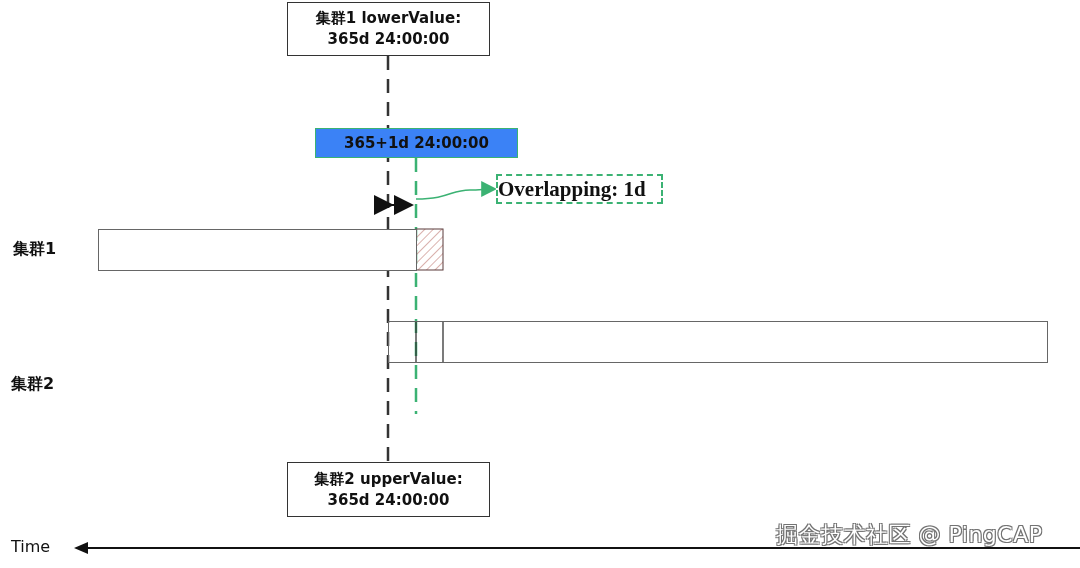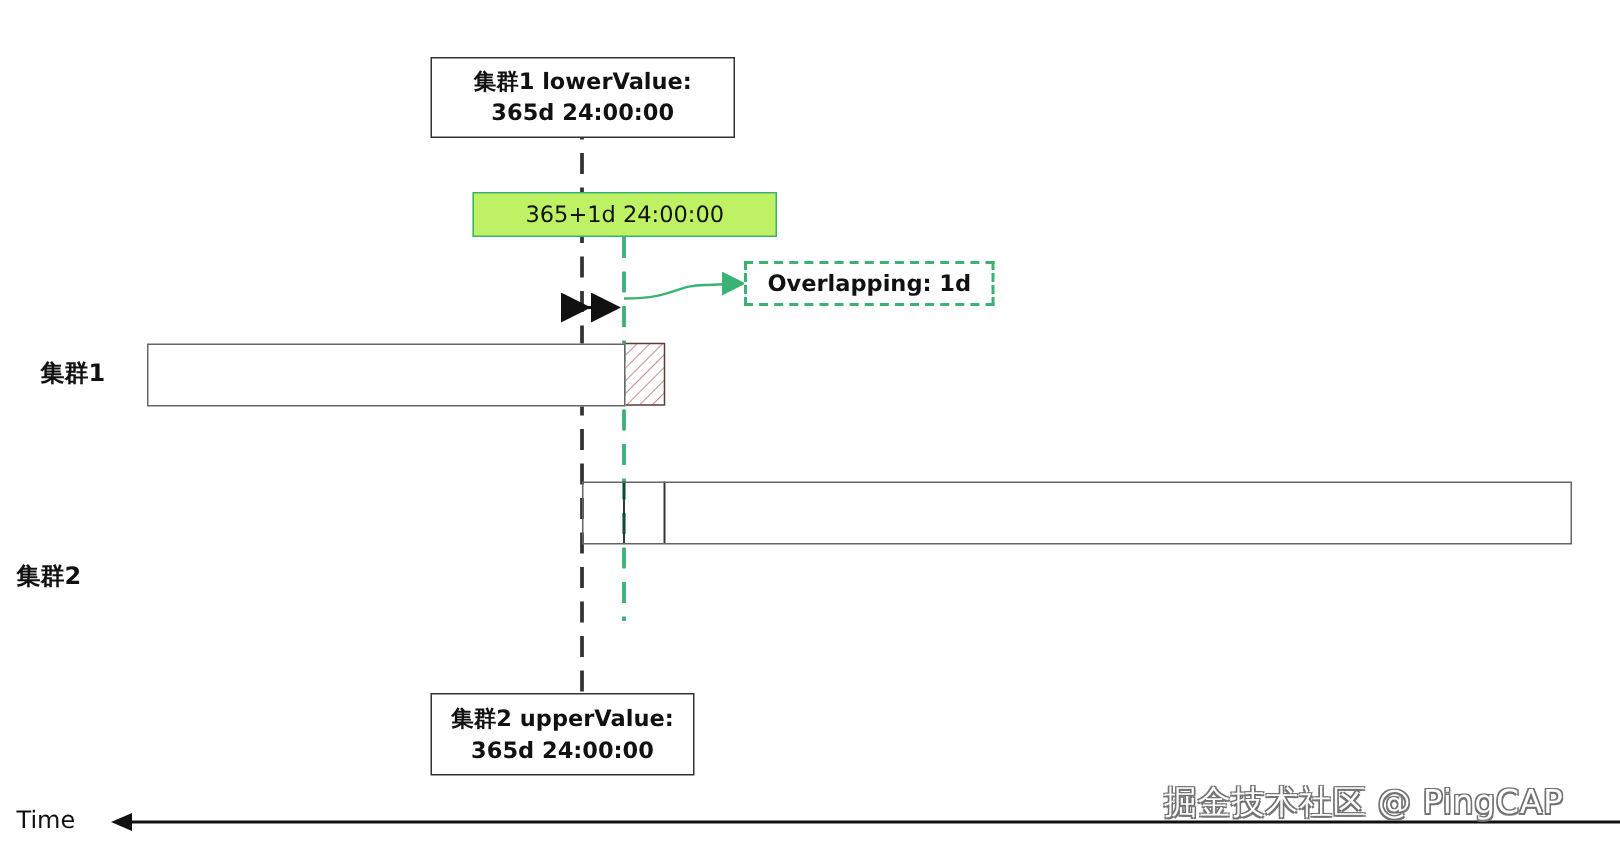--- a/index.html
+++ b/index.html
@@ -1,26 +1,26 @@
 <!DOCTYPE html>
 <html><head>
   <meta charset="utf-8">
   <style>
     html, body { margin: 0; padding: 0; background: #ffffff; }
     body { width: 1080px; height: 568px; position: relative; overflow: hidden;
            font-family: "DejaVu Sans", "Liberation Sans", sans-serif; color: #111; }
     .label-box { position: absolute; background: #fff; border: 1.5px solid #333;
                  display: flex; flex-direction: column; align-items: center; justify-content: center;
                  font-weight: bold; font-size: 15px; line-height: 21px; text-align: center; box-sizing: border-box; }
-    .green-box { position: absolute; background: #bef264; border: 1.5px solid #3bb273;
-                 display: flex; align-items: center; justify-content: center;
-                 font-weight: normal; font-size: 15px; box-sizing: border-box; }
-    .green-dash-box { position: absolute; background: #fff; border: 2px dashed #3bb273;
+    .green-box { position: absolute; background: #3b82f6; border: 1.5px solid #3bb273;
                  display: flex; align-items: center; justify-content: center;
                  font-weight: bold; font-size: 15px; box-sizing: border-box; }
+    .green-dash-box { position: absolute; background: #fff; border: 2px dashed #3bb273;
+                 display: flex; align-items: center; 
+                 font-weight: bold; font-size: 21px; box-sizing: border-box; font-family: Liberation Serif, serif; }
     .row-label { position: absolute; font-weight: bold; font-size: 16px; }
     .bar { position: absolute; border: 1.5px solid #666; background: #fff; box-sizing: border-box; }
     .time-label { position: absolute; font-weight: normal; font-size: 16px; }
     .watermark { position: absolute; font-size: 22px; color: #ffffff;
                  text-shadow: 0 0 1px #555, 1px 1px 0 #777, -1px -1px 0 #777, 1px -1px 0 #777, -1px 1px 0 #777;
                  letter-spacing: 0.5px; }
     svg.overlay { position: absolute; left: 0; top: 0; }
   </style>
 </head>
 <body>
@@ -48,39 +48,39 @@
   <line x1="443" y1="321" x2="443" y2="362" stroke="#333" stroke-width="1.3"></line>
 
   <line x1="392" y1="205" x2="412" y2="205" stroke="#111" stroke-width="2" marker-start="url(#blackArrow)" marker-end="url(#blackArrow)"></line>
 
   <path d="M416,199 C450,199 450,190 470,190 C480,190 485,189 494,189" fill="none" stroke="#3bb273" stroke-width="1.6" marker-end="url(#greenArrow)"></path>
 
   <line x1="82" y1="548" x2="1080" y2="548" stroke="#111" stroke-width="2"></line>
   <path d="M74,548 L88,542 L88,554 z" fill="#111"></path>
 </svg>
 
-<div class="label-box" style="left:287px; top:2px; width:203px; height:54px;margin-top:36px;">
+<div class="label-box" style="left:287px; top:2px; width:203px; height:54px;">
   <div>集群1 lowerValue:</div>
   <div>365d 24:00:00</div>
 </div>
 
 <div class="green-box" style="left:315px; top:128px; width:203px; height:30px;">
   <span>365+1d 24:00:00</span>
 </div>
 
 <div class="green-dash-box" style="left:496px; top:174px; width:167px; height:30px;">
   <span>Overlapping: 1d</span>
 </div>
 
-<div class="row-label" style="left:27px; top:239px;">集群1</div>
+<div class="row-label" style="left:13px; top:239px;">集群1</div>
 <div class="row-label" style="left:11px; top:330px;margin-top:44px;">集群2</div>
 
 <div class="bar" style="left:98px; top:229px; width:319px; height:42px;"></div>
 <div class="bar" style="left:388px; top:321px; width:660px; height:42px; background:transparent;"></div>
 
-<div class="label-box" style="left:287px; top:462px; width:176px; height:55px;">
+<div class="label-box" style="left:287px; top:462px; width:203px; height:55px;">
   <div>集群2 upperValue:</div>
   <div>365d 24:00:00</div>
 </div>
 
 <div class="time-label" style="left:11px; top:537px;">Time</div>
 
 <div class="watermark" style="left:776px; top:520px;">掘金技术社区 @ PingCAP</div>
 
 </body></html>

